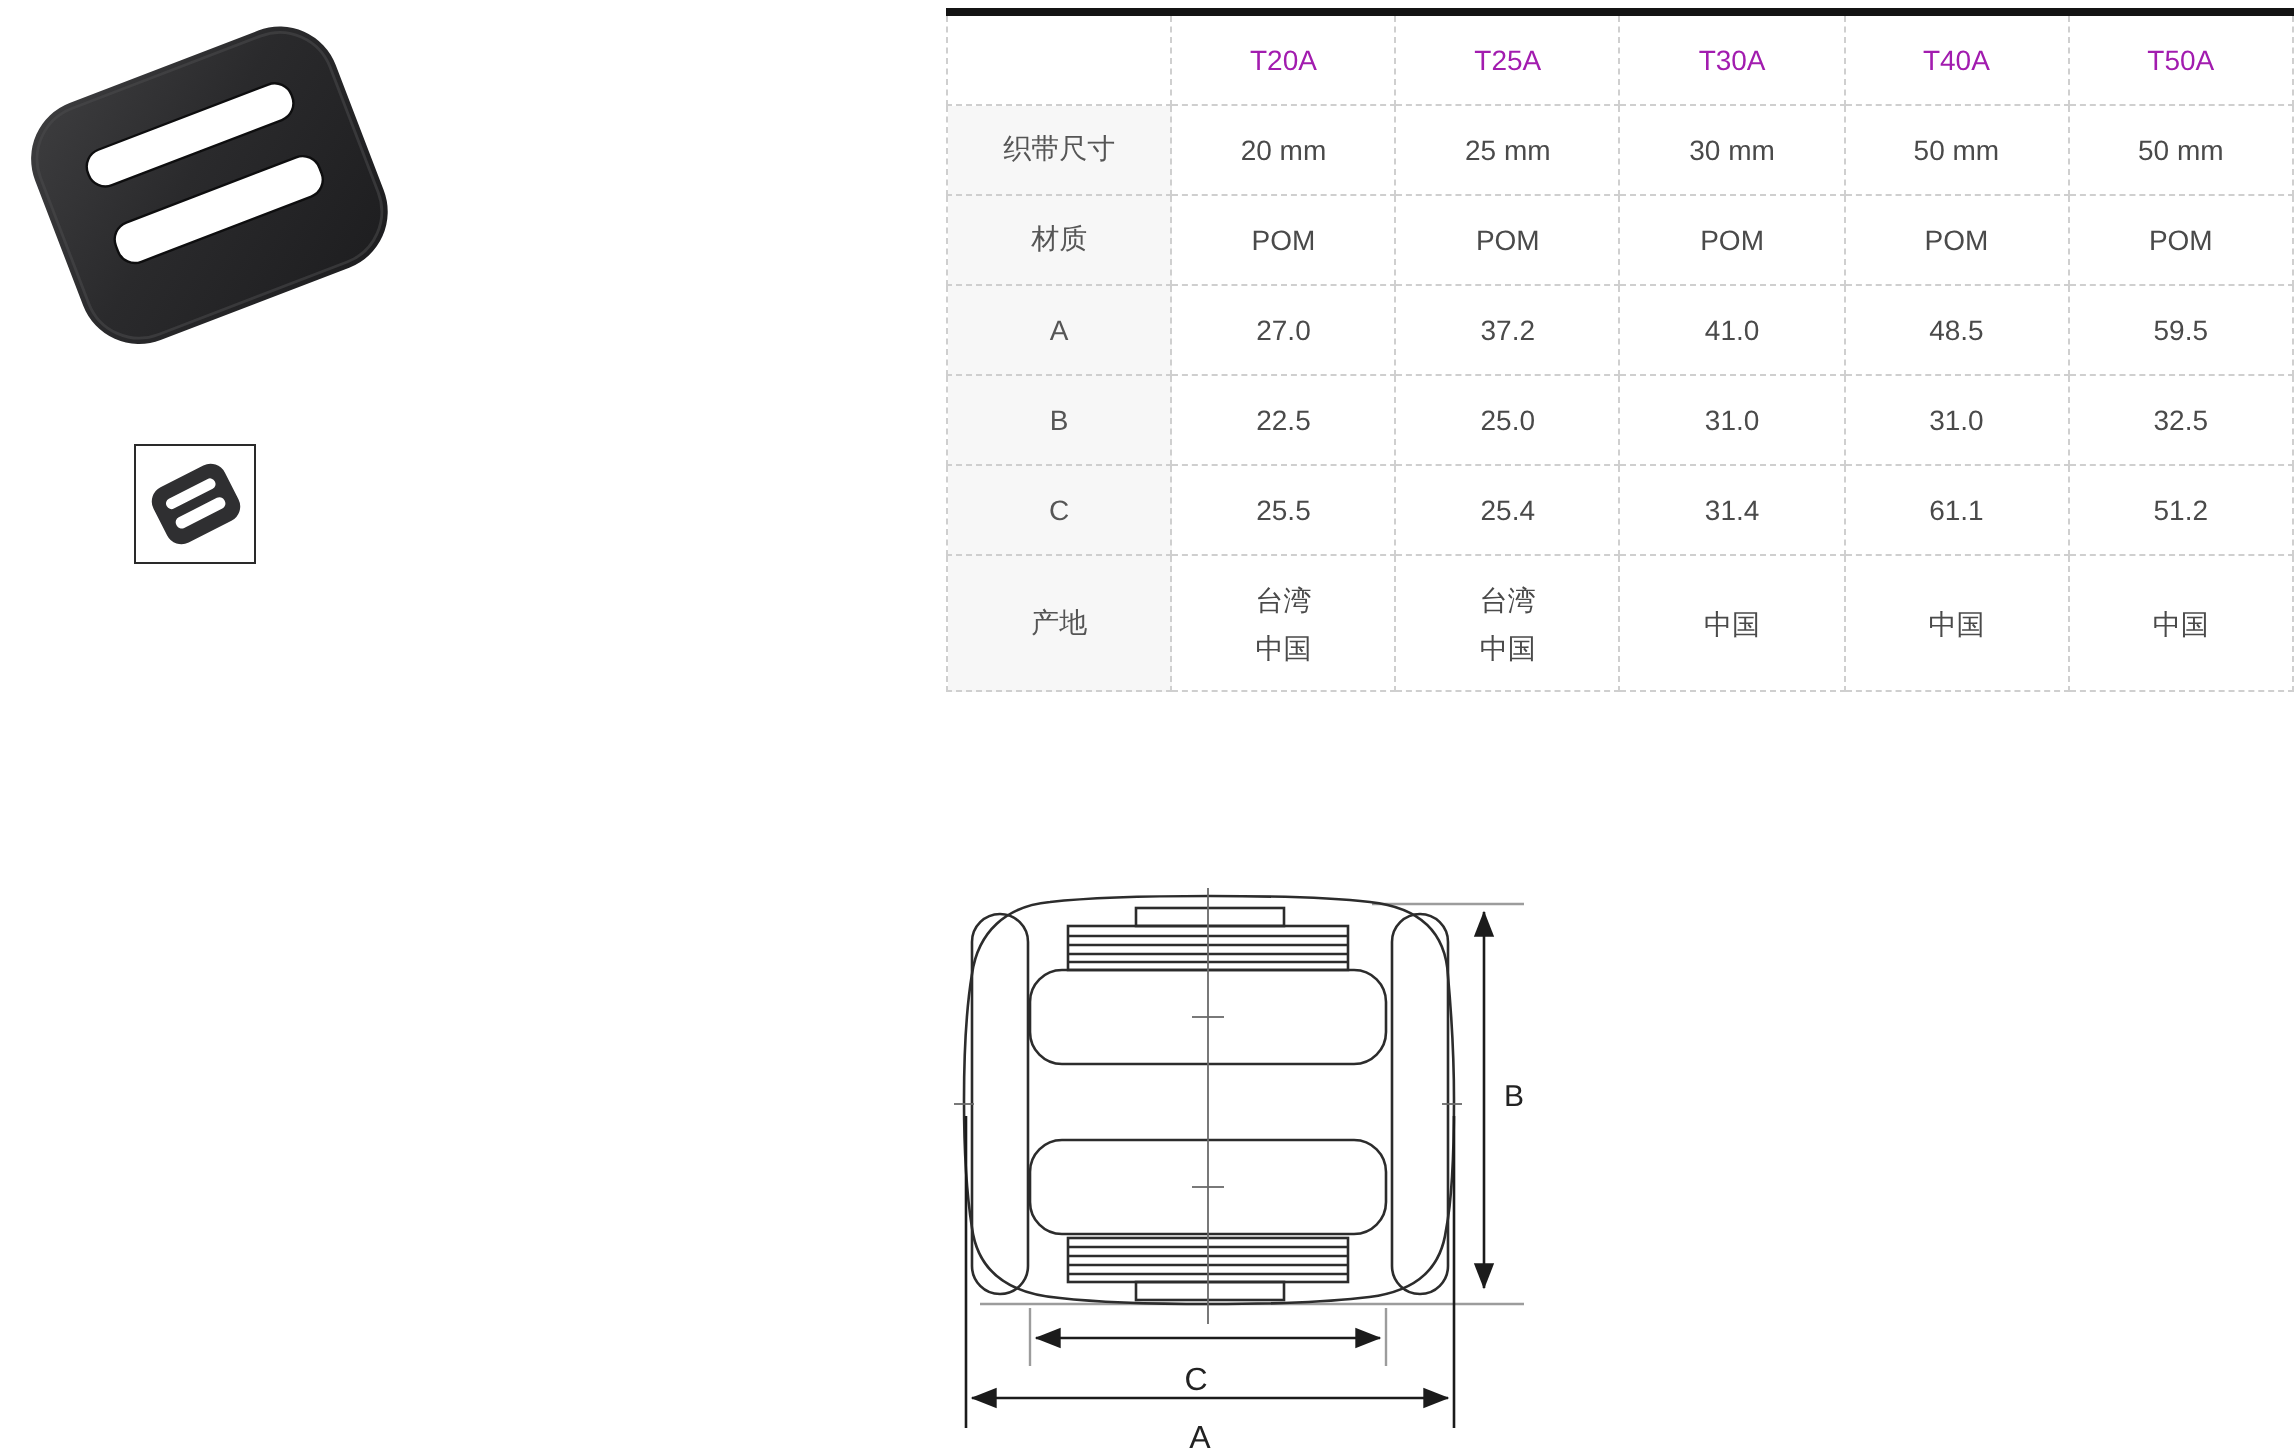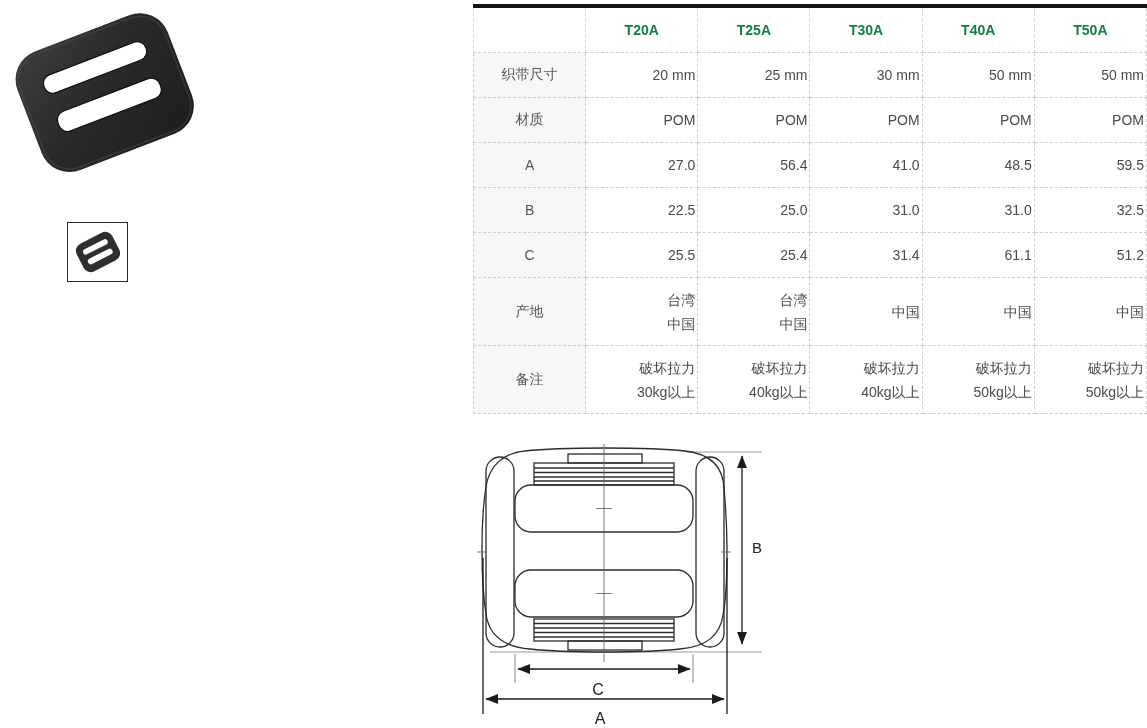--- a/index.html
+++ b/index.html
@@ -11,27 +11,27 @@
   .thumb{position:absolute;left:67px;top:222px;width:59px;height:58px;border:1px solid #2a2a2a;
          background:#fff;display:flex;align-items:center;justify-content:center;cursor:pointer;}
 
   
   .spec-wrap{position:absolute;left:473px;top:4px;width:674px;}
   table.spec{width:674px;border-collapse:collapse;table-layout:fixed;
              border-top:4px solid #141414;}
   table.spec th,table.spec td{
       border:1px dashed #cfcfcf;text-align:center;vertical-align:middle;
       font-size:14px;color:#4a4a4a;font-weight:400;padding:0 2px;}
-  table.spec thead th{height:44px;font-weight:700;color:#15803d;background:#fff;}
+  table.spec thead th{height:44px;font-weight:400;color:#a21caf;background:#fff;}
   table.spec thead th.corner{background:#fff;}
   table.spec tbody tr{height:45px;}
   table.spec tbody tr:nth-child(6),
   table.spec tbody tr:nth-child(7){height:68px;}
   table.spec tbody th.label-col{background:#f7f7f7;color:#555;font-weight:400;text-align:center;}
-  table.spec td div{line-height:24px;text-align:right;}
+  table.spec td div{line-height:24px;}
 
   
   .drawing{position:absolute;left:460px;top:430px;width:340px;height:298px;}
   .dim-label{font-family:"Liberation Sans","DejaVu Sans",sans-serif;fill:#222;}
 </style>
 </head>
 <body>
 
 <div class="canvas">
 
@@ -113,21 +113,21 @@
             <td>
               <div>POM</div>
             </td>
           </tr>
           <tr>
             <th class="label-col">A</th>
             <td>
               <div>27.0</div>
             </td>
             <td>
-              <div>56.4</div>
+              <div>37.2</div>
             </td>
             <td>
               <div>41.0</div>
             </td>
             <td>
               <div>48.5</div>
             </td>
             <td>
               <div>59.5</div>
             </td>
@@ -179,43 +179,20 @@
               <div>中国</div>
             </td>
             <td>
               <div>中国</div>
             </td>
             <td>
               <div>中国</div>
             </td>
             <td>
               <div>中国</div>
-            </td>
-          </tr>
-          <tr>
-            <th class="label-col">备注</th>
-            <td>
-              <div>破坏拉力</div>
-              <div>30kg以上</div>
-            </td>
-            <td>
-              <div>破坏拉力</div>
-              <div>40kg以上</div>
-            </td>
-            <td>
-              <div>破坏拉力</div>
-              <div>40kg以上</div>
-            </td>
-            <td>
-              <div>破坏拉力</div>
-              <div>50kg以上</div>
-            </td>
-            <td>
-              <div>破坏拉力</div>
-              <div>50kg以上</div>
             </td>
           </tr>
         </tbody>
     </table>
   </div>
 
   <div class="drawing">
     <svg width="340" height="298" viewBox="0 0 340 298">
       <defs>
         <marker id="arr" markerWidth="11" markerHeight="9" refX="9.5" refY="4.5" orient="auto-start-reverse">

